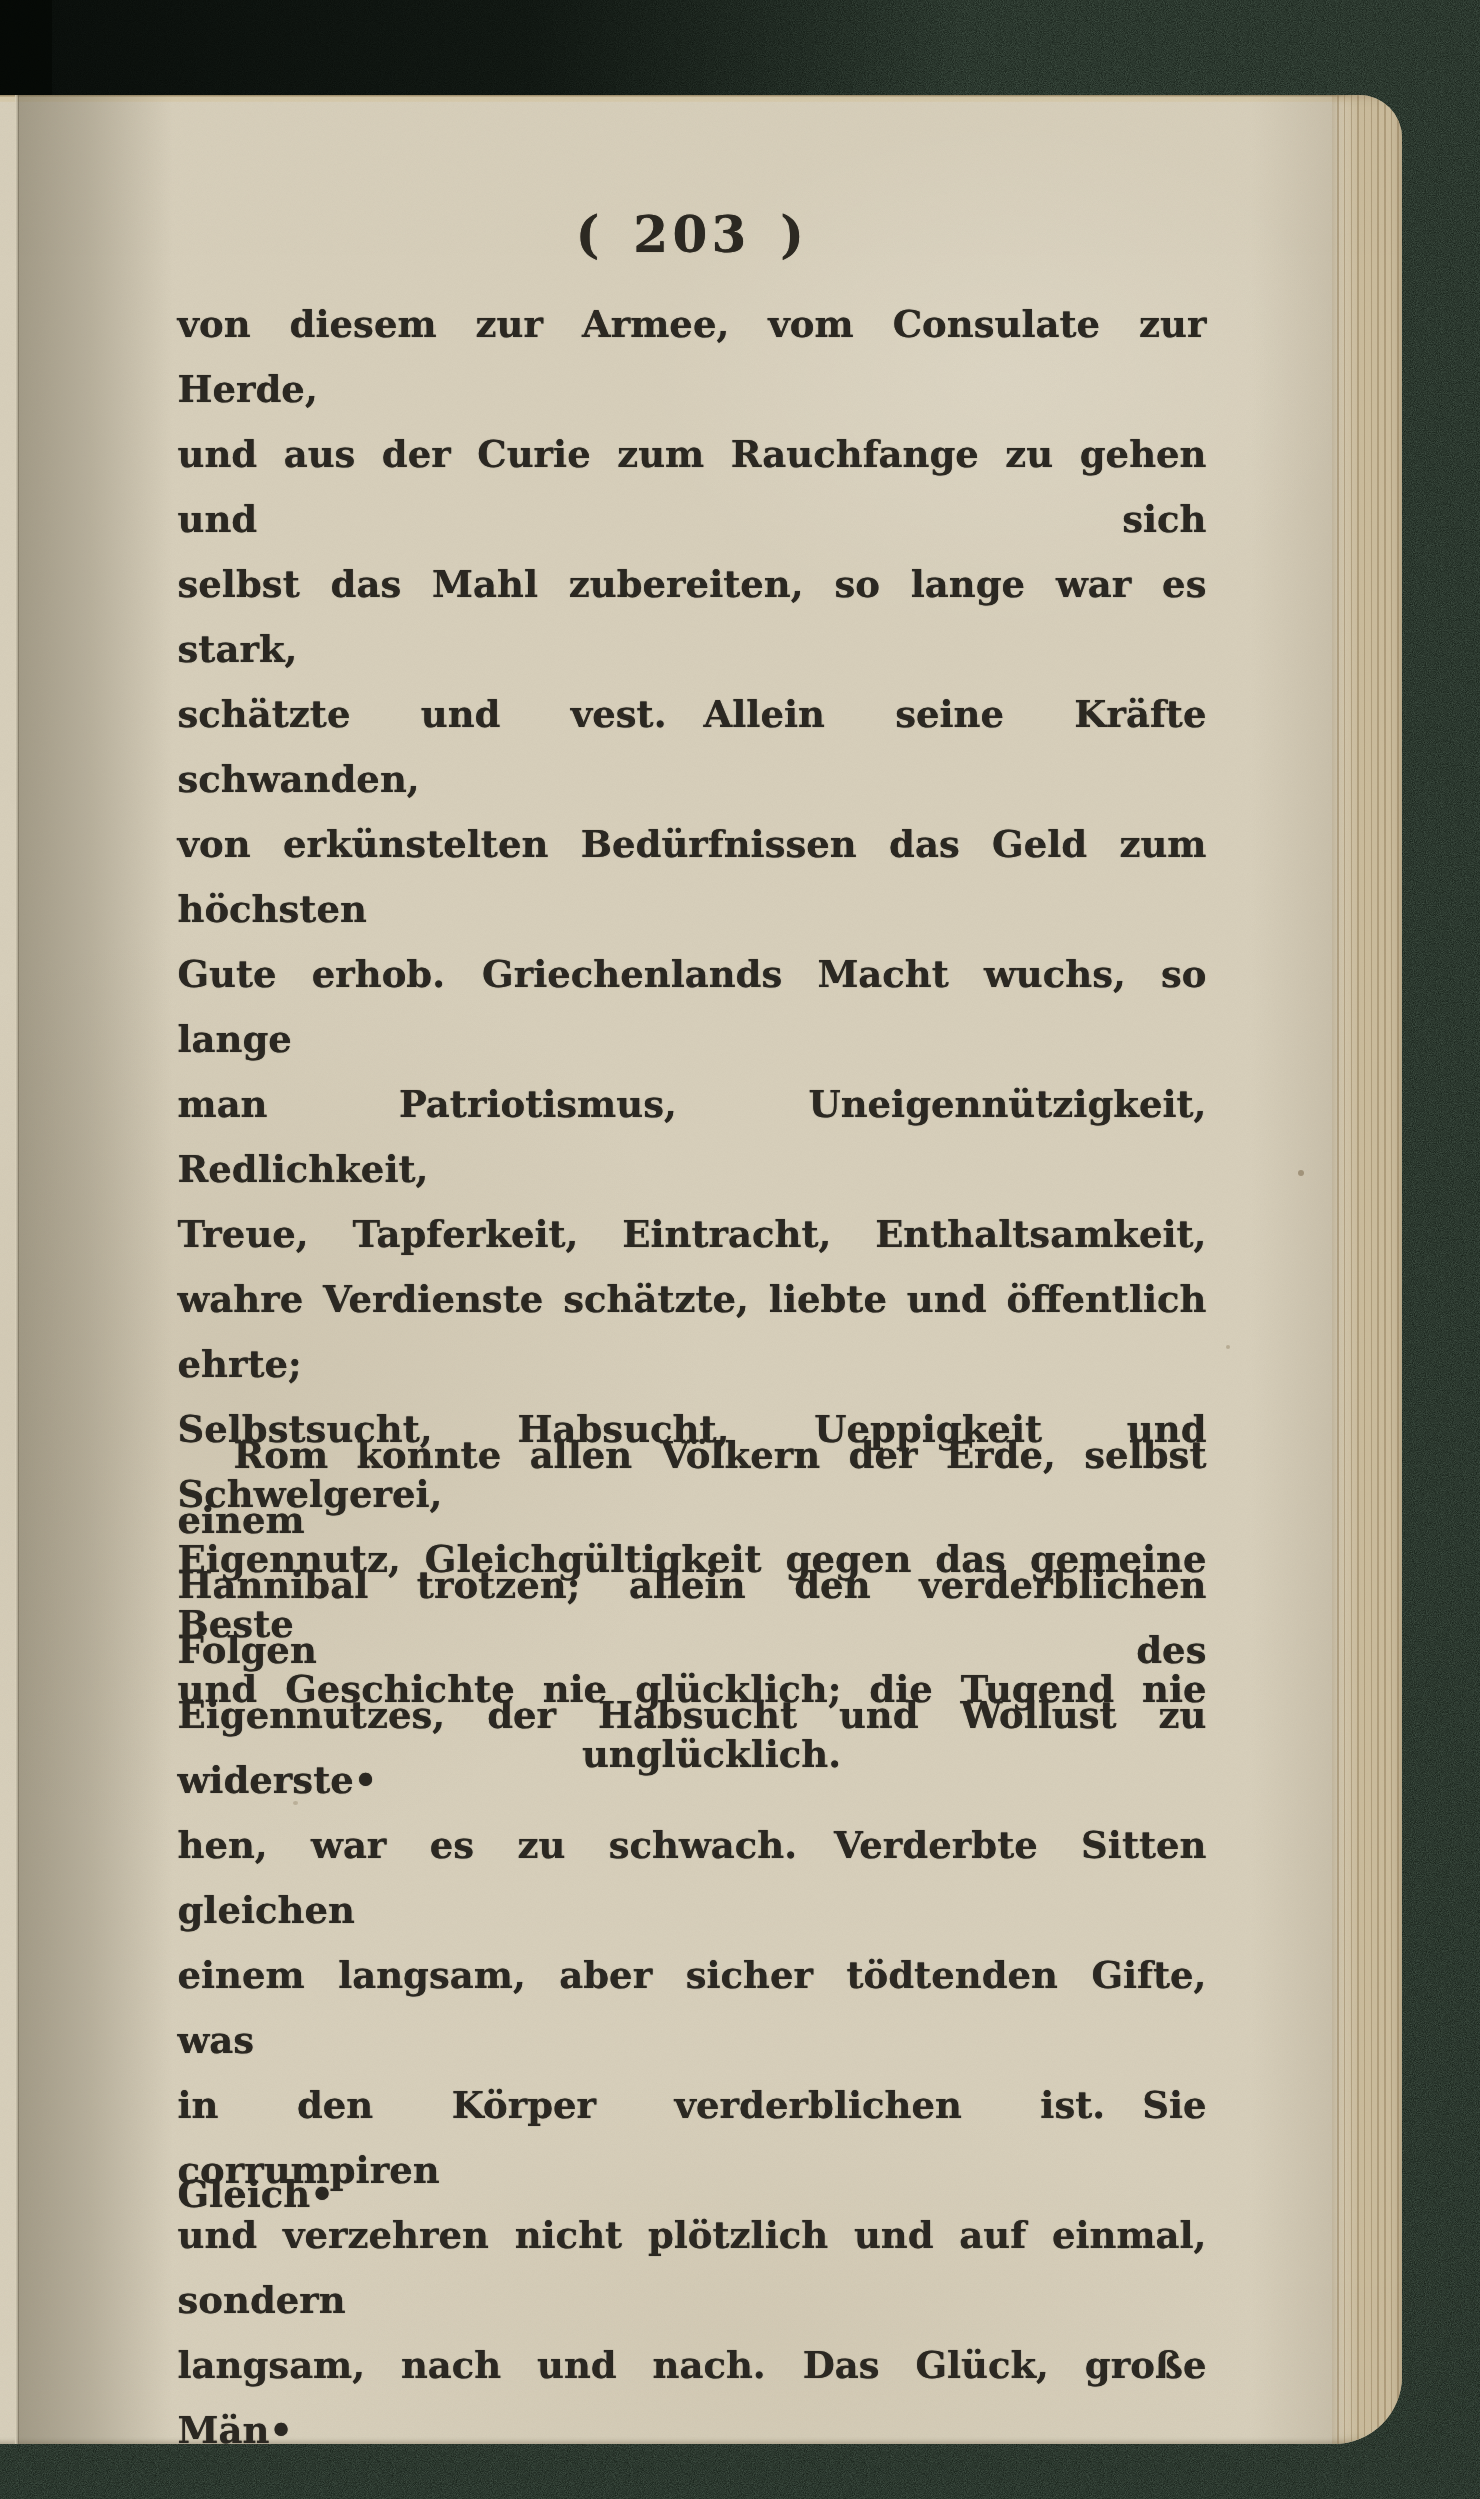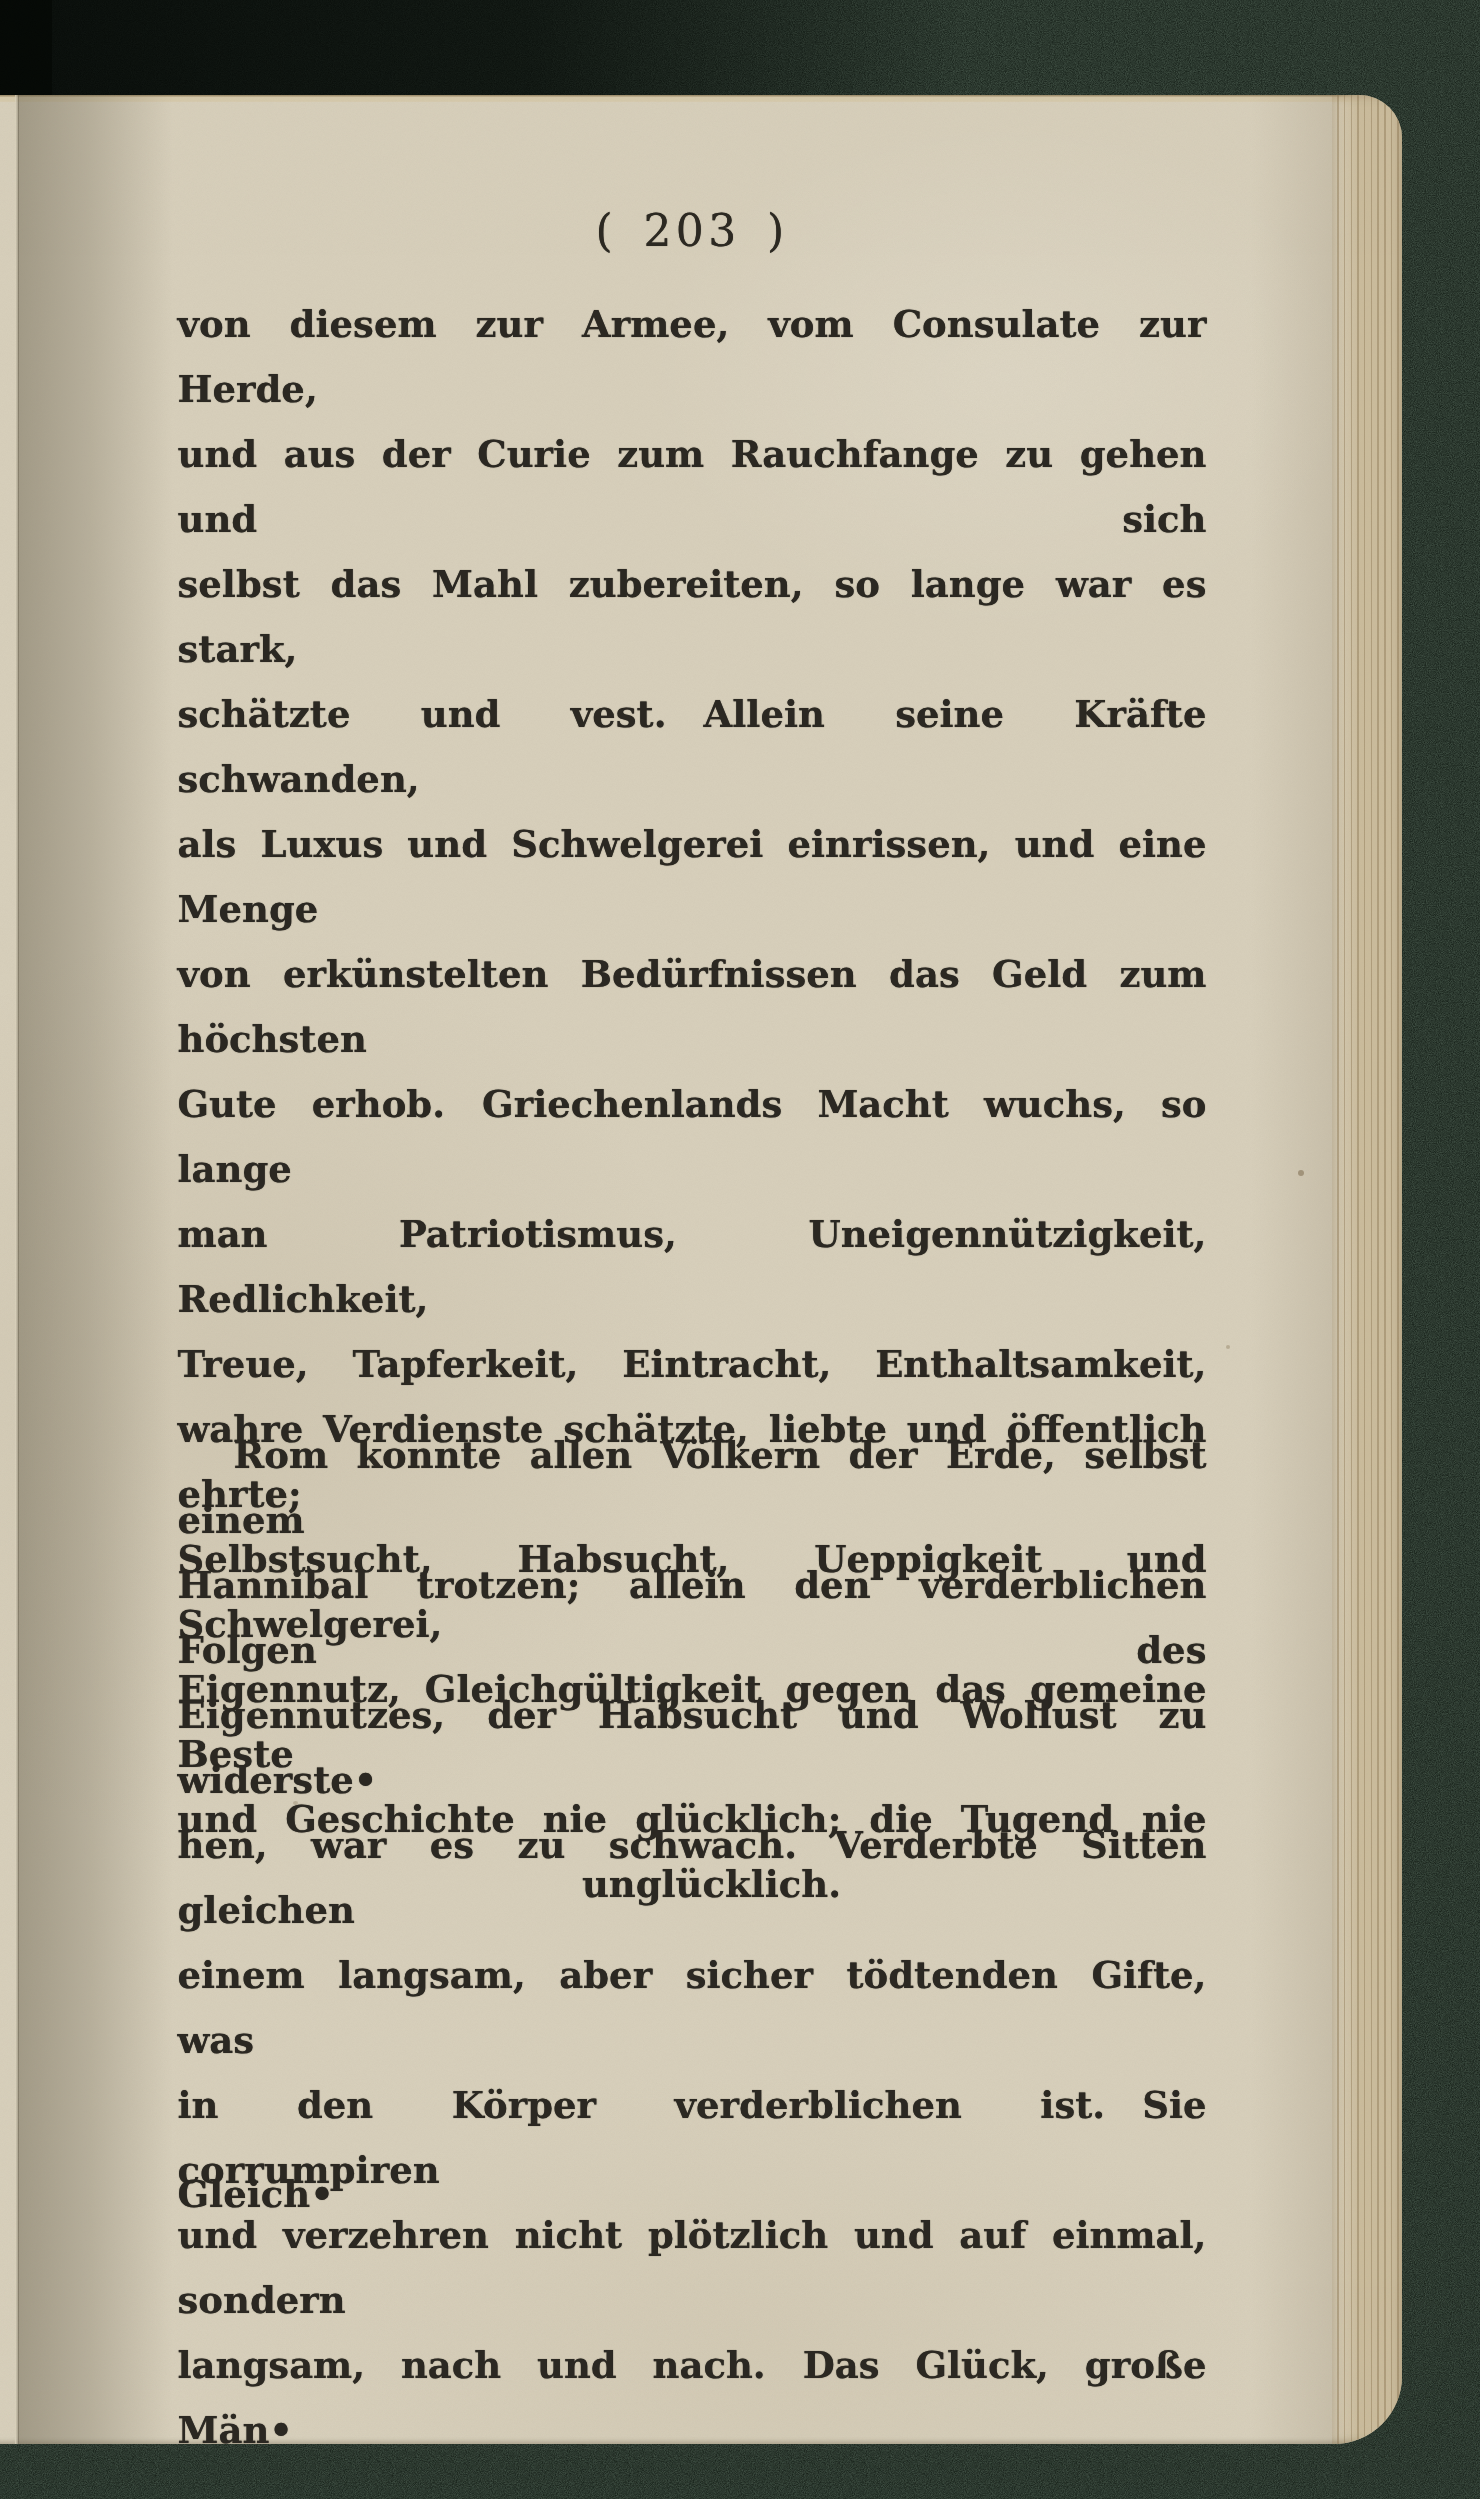--- a/index.html
+++ b/index.html
@@ -59,21 +59,21 @@
   .noise-paper{position:absolute;left:0;top:0;opacity:.6;}
   .speck{position:absolute;border-radius:50%;background:#7d6c4e;}
   .s1{left:1316px;top:1075px;width:6px;height:6px;opacity:.55;}
   .s2{left:1244px;top:1250px;width:4.4px;height:4.4px;opacity:.35;}
   .s3{left:311px;top:1706px;width:5.2px;height:4.4px;opacity:.3;}
   
   .textblock{position:absolute;inset:0;filter:blur(0.3px);}
   .block{position:absolute;left:196px;width:1029px;}
   .header{
     top:110px;text-align:center;
-    font-size:44px;font-weight:400;color:#2c2922;
+    font-size:50px;font-weight:700;color:#2c2922;
     letter-spacing:4.4px;
     text-shadow:0 0 0.7px rgba(45,42,34,.9);
   }
   .para{font-size:37px;font-weight:700;color:#2b2822;
     line-height:65px;text-shadow:0 0 0.9px rgba(45,42,34,.85);
     word-spacing:3px;}
   .p1{top:197px;}
   .p2{top:1328px;}
   .jline{text-align:justify;text-align-last:justify;}
   .lline{text-align:center;margin-left:39px;}
@@ -119,21 +119,20 @@
 
   <div class="textblock">
 
     <div class="block header">( 203 )</div>
 
     <div class="block para p1">
       <div class="jline">von diesem zur Armee, vom Consulate zur Herde,</div>
       <div class="jline">und aus der Curie zum Rauchfange zu gehen und sich</div>
       <div class="jline">selbst das Mahl zubereiten, so lange war es stark,</div>
       <div class="jline">schätzte und vest. Allein seine Kräfte schwanden,</div>
-      <div class="jline">als Luxus und Schwelgerei einrissen, und eine Menge</div>
       <div class="jline">von erkünstelten Bedürfnissen das Geld zum höchsten</div>
       <div class="jline">Gute erhob. Griechenlands Macht wuchs, so lange</div>
       <div class="jline">man Patriotismus, Uneigennützigkeit, Redlichkeit,</div>
       <div class="jline">Treue, Tapferkeit, Eintracht, Enthaltsamkeit,</div>
       <div class="jline">wahre Verdienste schätzte, liebte und öffentlich ehrte;</div>
       <div class="jline">Selbstsucht, Habsucht, Ueppigkeit und Schwelgerei,</div>
       <div class="jline">Eigennutz, Gleichgültigkeit gegen das gemeine Beste</div>
       <div class="jline">und Geschichte nie glücklich; die Tugend nie</div>
       <div class="lline">unglücklich.</div>
     </div>

